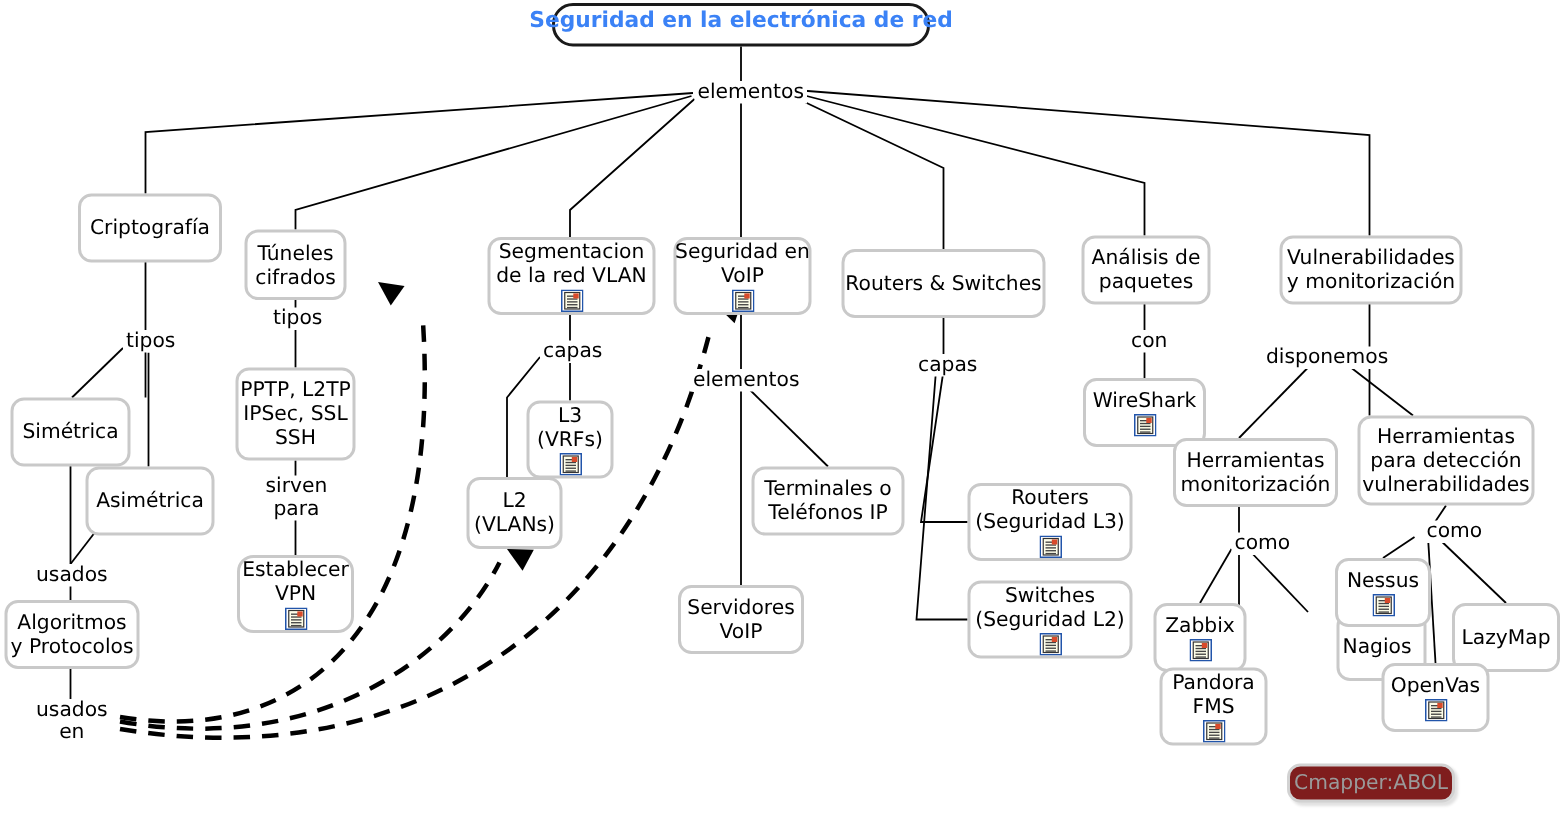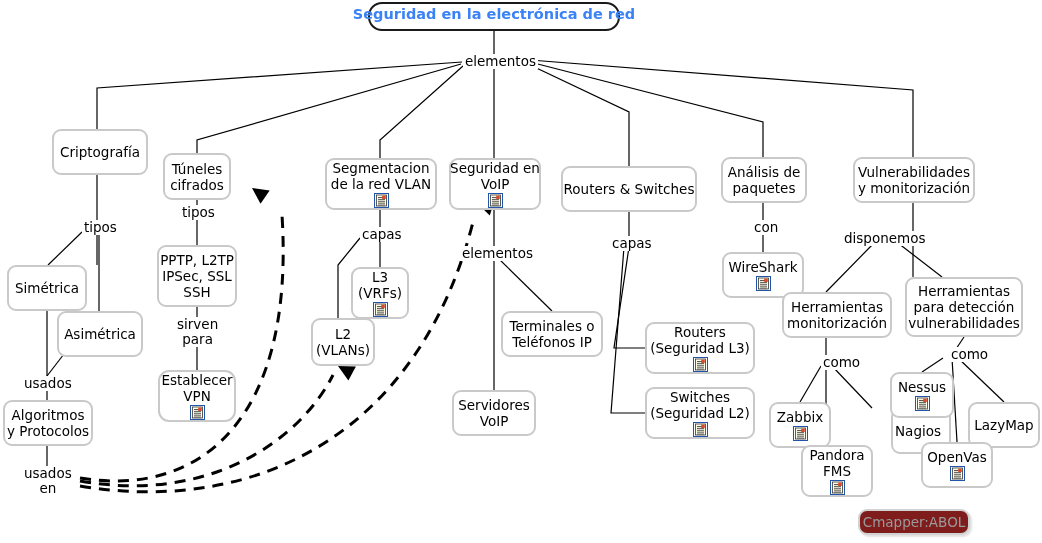--- a/index.html
+++ b/index.html
@@ -378,21 +378,21 @@
             <rect x="4" y="11.6" width="7" height="0.9" fill="#444444"></rect>
             <rect x="8.2" y="2.6" width="3.6" height="3.4" fill="#d94b2b"></rect>
           </svg>
         </span>
       </div>
       <div class="node" style="left: 891px; top: 408px; width: 60px; height: 30px; align-items: flex-end;">
         <div class="label">
           <span>Nagios</span>
         </div>
       </div>
-      <div class="node" style="left: 801px; top: 445px; width: 72px; height: 52px;">
+      <div class="node" style="left: 773px; top: 445px; width: 72px; height: 52px;">
         <div class="label">
           <span>Pandora</span>
           <span>FMS</span>
         </div>
         <span class="res-icon">
           <svg width="15" height="15" viewBox="0 0 15 15">
             <rect x="0.5" y="0.5" width="14" height="14" fill="#ffffff" stroke="#2255aa"></rect>
             <rect x="2.5" y="2" width="10" height="11" fill="#fdfde8" stroke="#333333" stroke-width="0.8"></rect>
             <rect x="4" y="4" width="7" height="0.9" fill="#444444"></rect>
             <rect x="4" y="5.9" width="7" height="0.9" fill="#444444"></rect>

